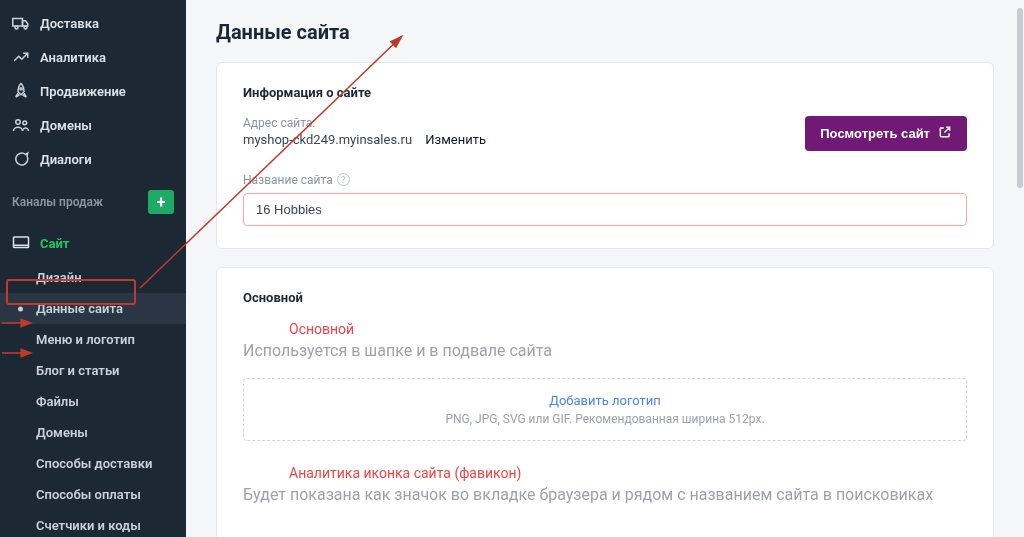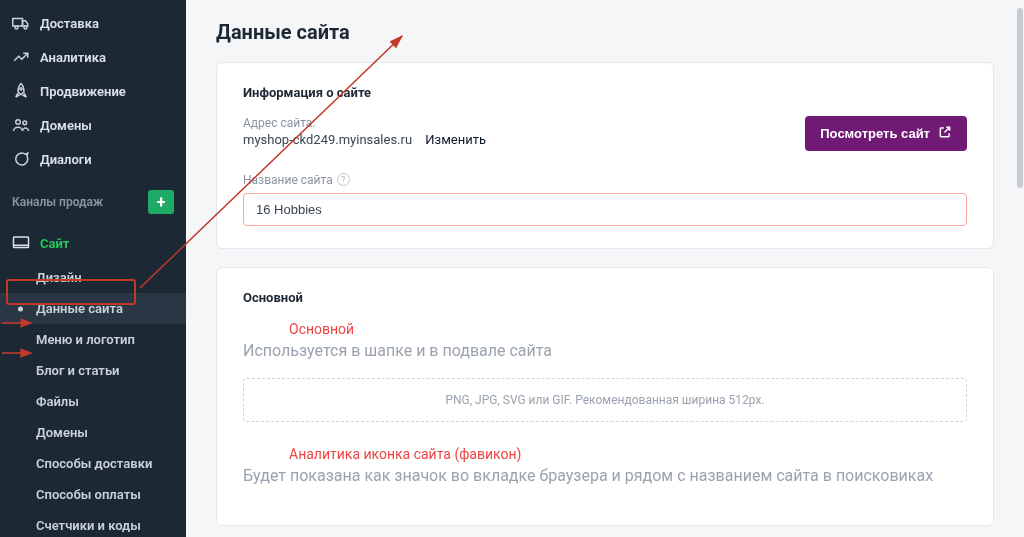--- a/index.html
+++ b/index.html
@@ -148,20 +148,21 @@
           <span class="help-ic">?</span>
         </div>
         <input class="text-input" value="16 Hobbies" style="">
       </div>
 
       <div class="card">
         <div class="card-title">Основной</div>
         <div class="sect-sub-title">Основной</div>
         <div class="sect-sub-desc">Используется в шапке и в подвале сайта</div>
         <div class="upload-box">
+          <span class="upload-link">Добавить логотип</span>
           <span>PNG, JPG, SVG или GIF. Рекомендованная ширина 512px.</span>
         </div>
         <div class="sect-sub-title">Аналитика иконка сайта (фавикон)</div>
         <div class="sect-sub-desc">Будет показана как значок во вкладке браузера и рядом с названием сайта в поисковиках</div>
       </div>
     </div>
     <div class="scrollbar-thumb"></div>
   </div>
 </div>
 

